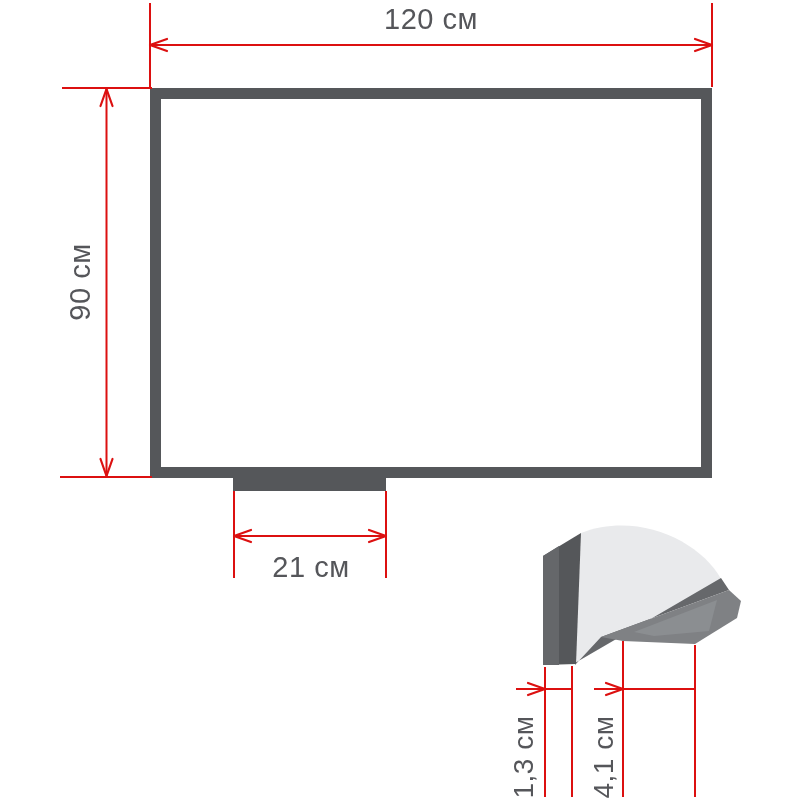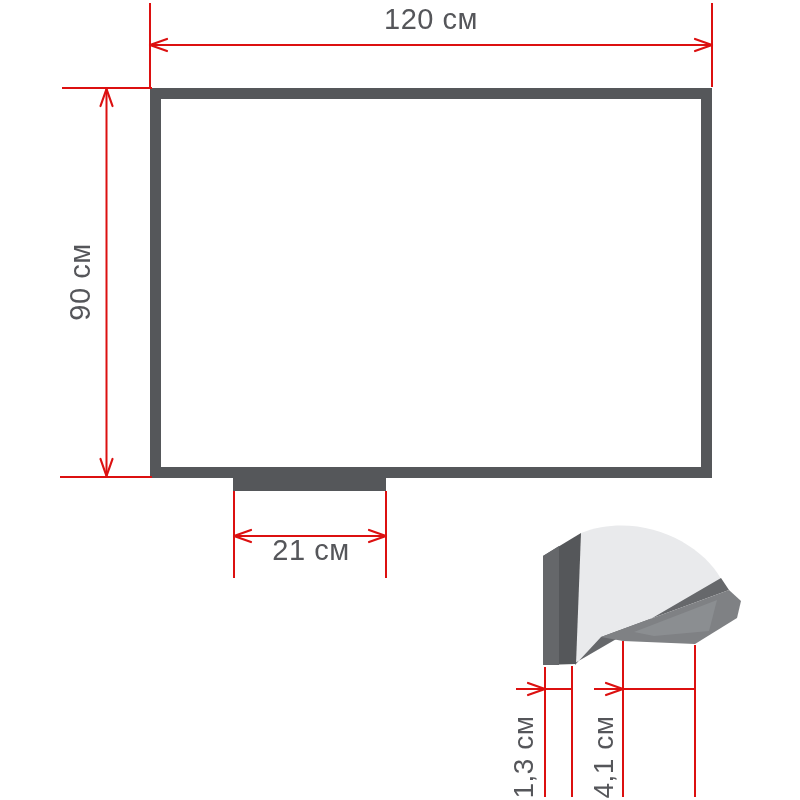--- a/index.html
+++ b/index.html
@@ -63,19 +63,19 @@
       <path d="M634 632 L717 600 L709 631 L654 636 Z" fill="#8b8e91"></path>
       <path d="M543 556 L581 533 L576 664 L543 665 Z" fill="#55575a"></path>
       <path d="M543 556 L559 546 L559 665 L543 665 Z" fill="#65676a"></path>
     </g>
   </svg>
 
   <div class="lbl" style="left:431px;top:19px">120 см</div>
 
   <div class="lbl v" style="left:80px;top:282px">90 см</div>
 
-  <div class="lbl" style="left:311px;top:550px">21 см</div>
+  <div class="lbl" style="left:311px;top:567px">21 см</div>
 
   <div class="lbl v small" style="left:524px;top:757px">1,3 см</div>
 
   <div class="lbl v small" style="left:604px;top:757px">4,1 см</div>
 
 </div>
 
 </body></html>

